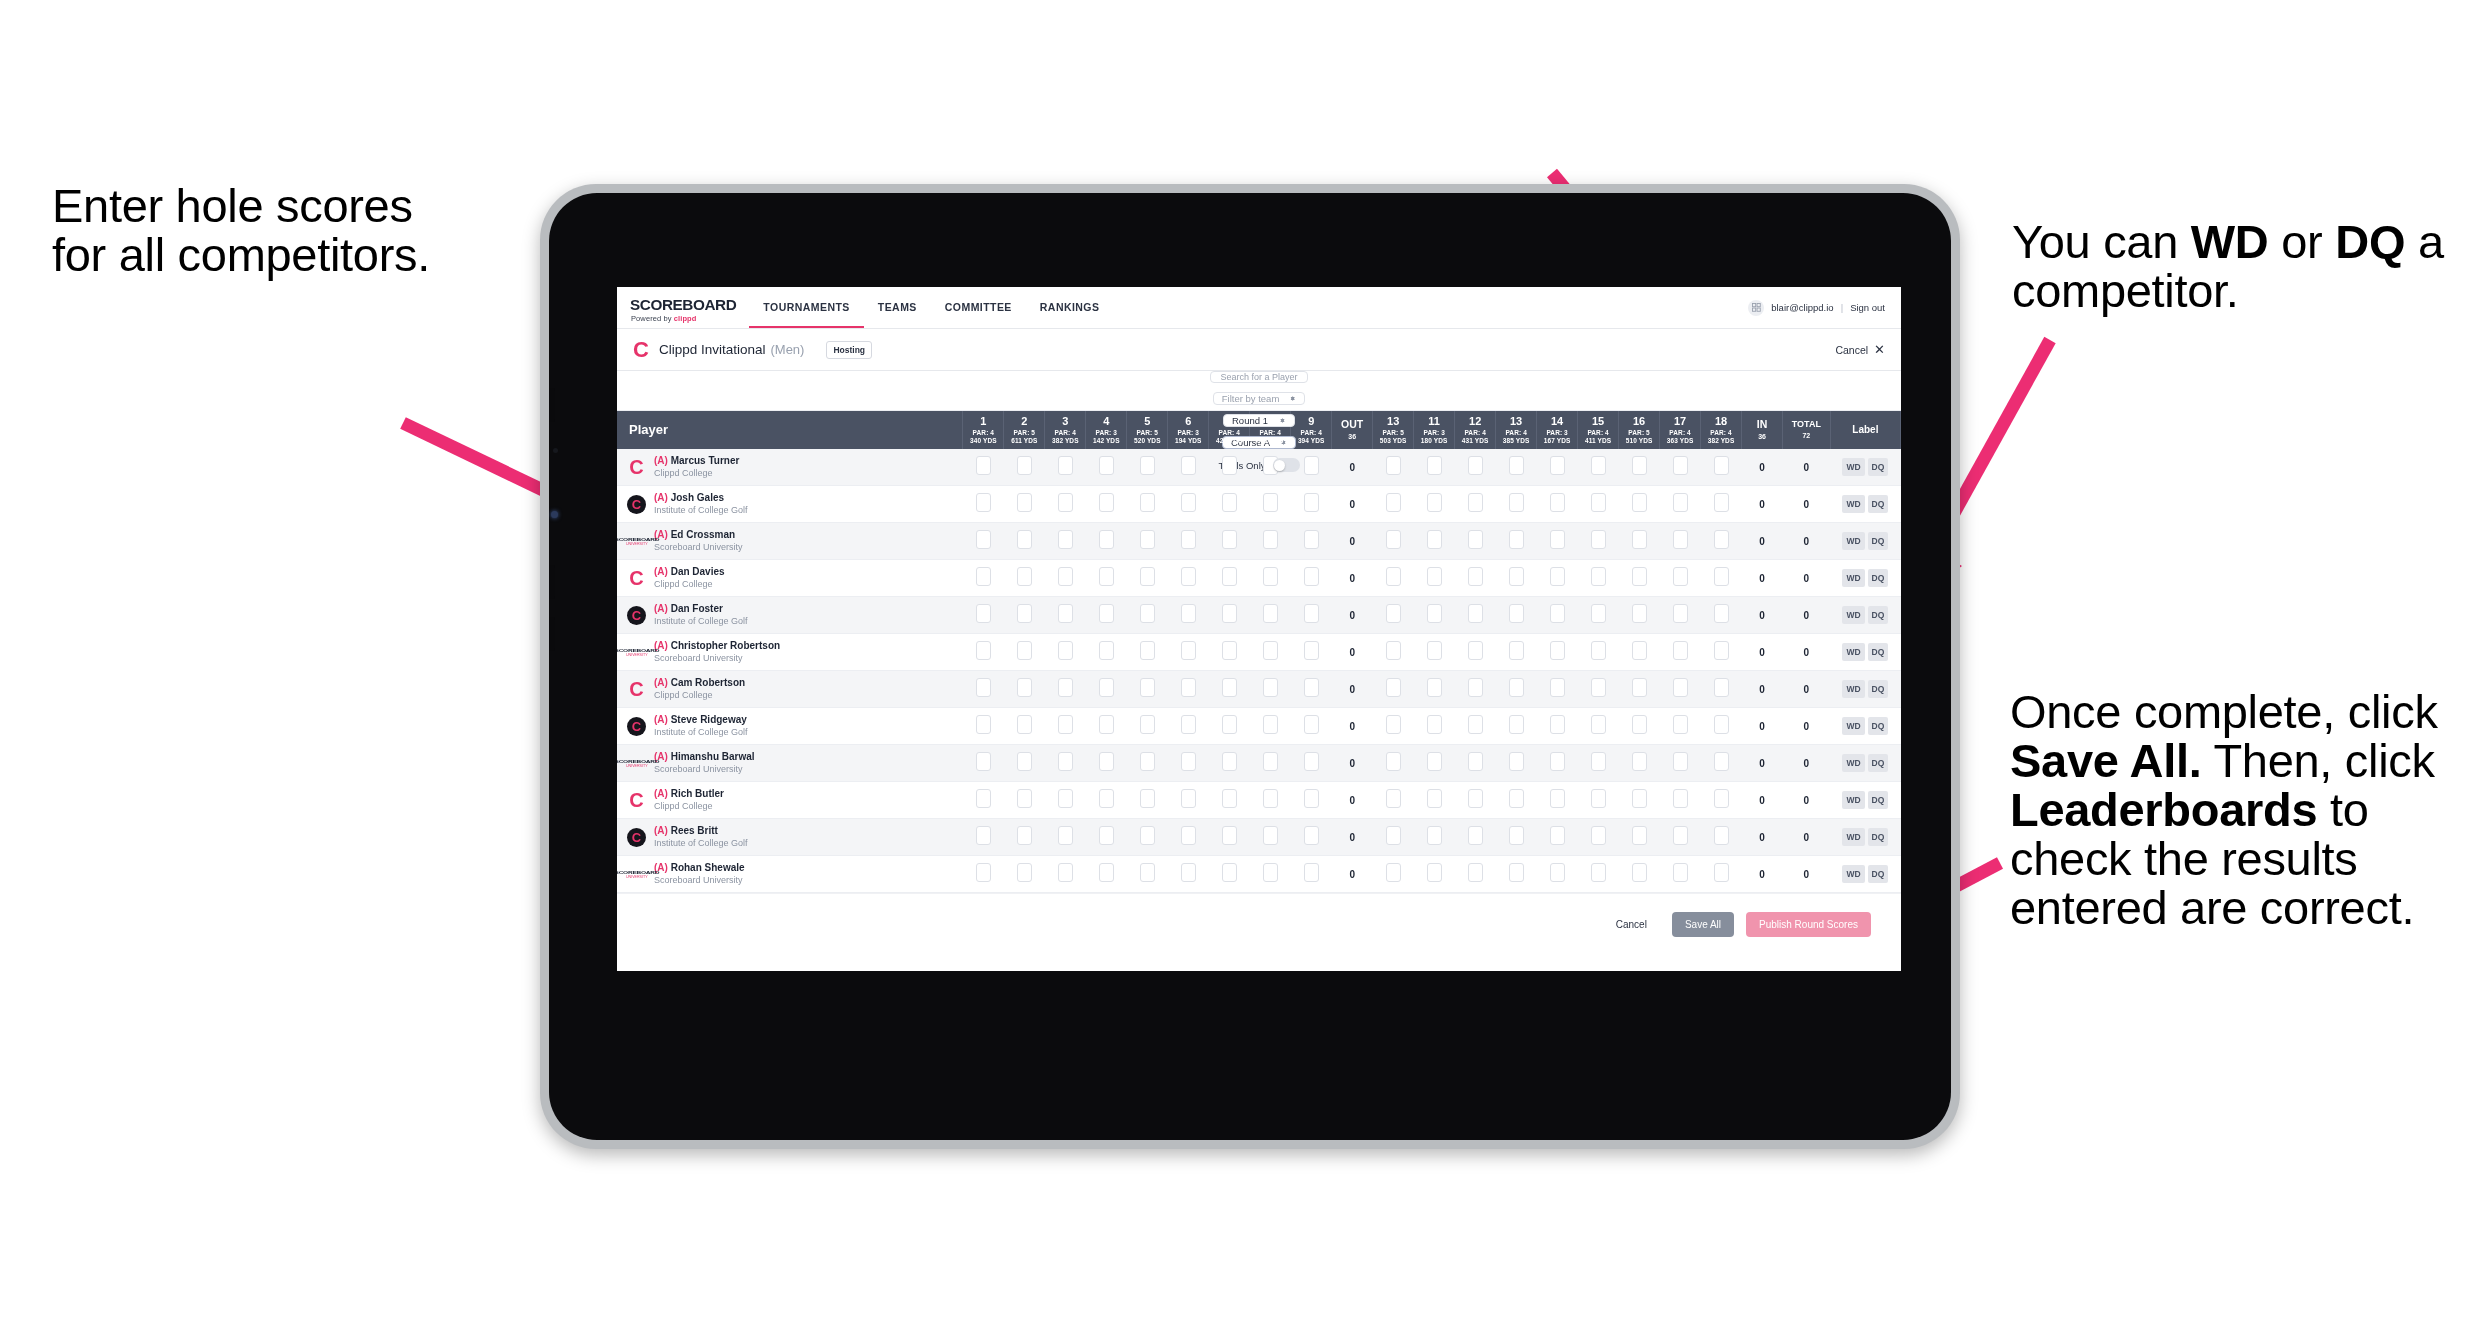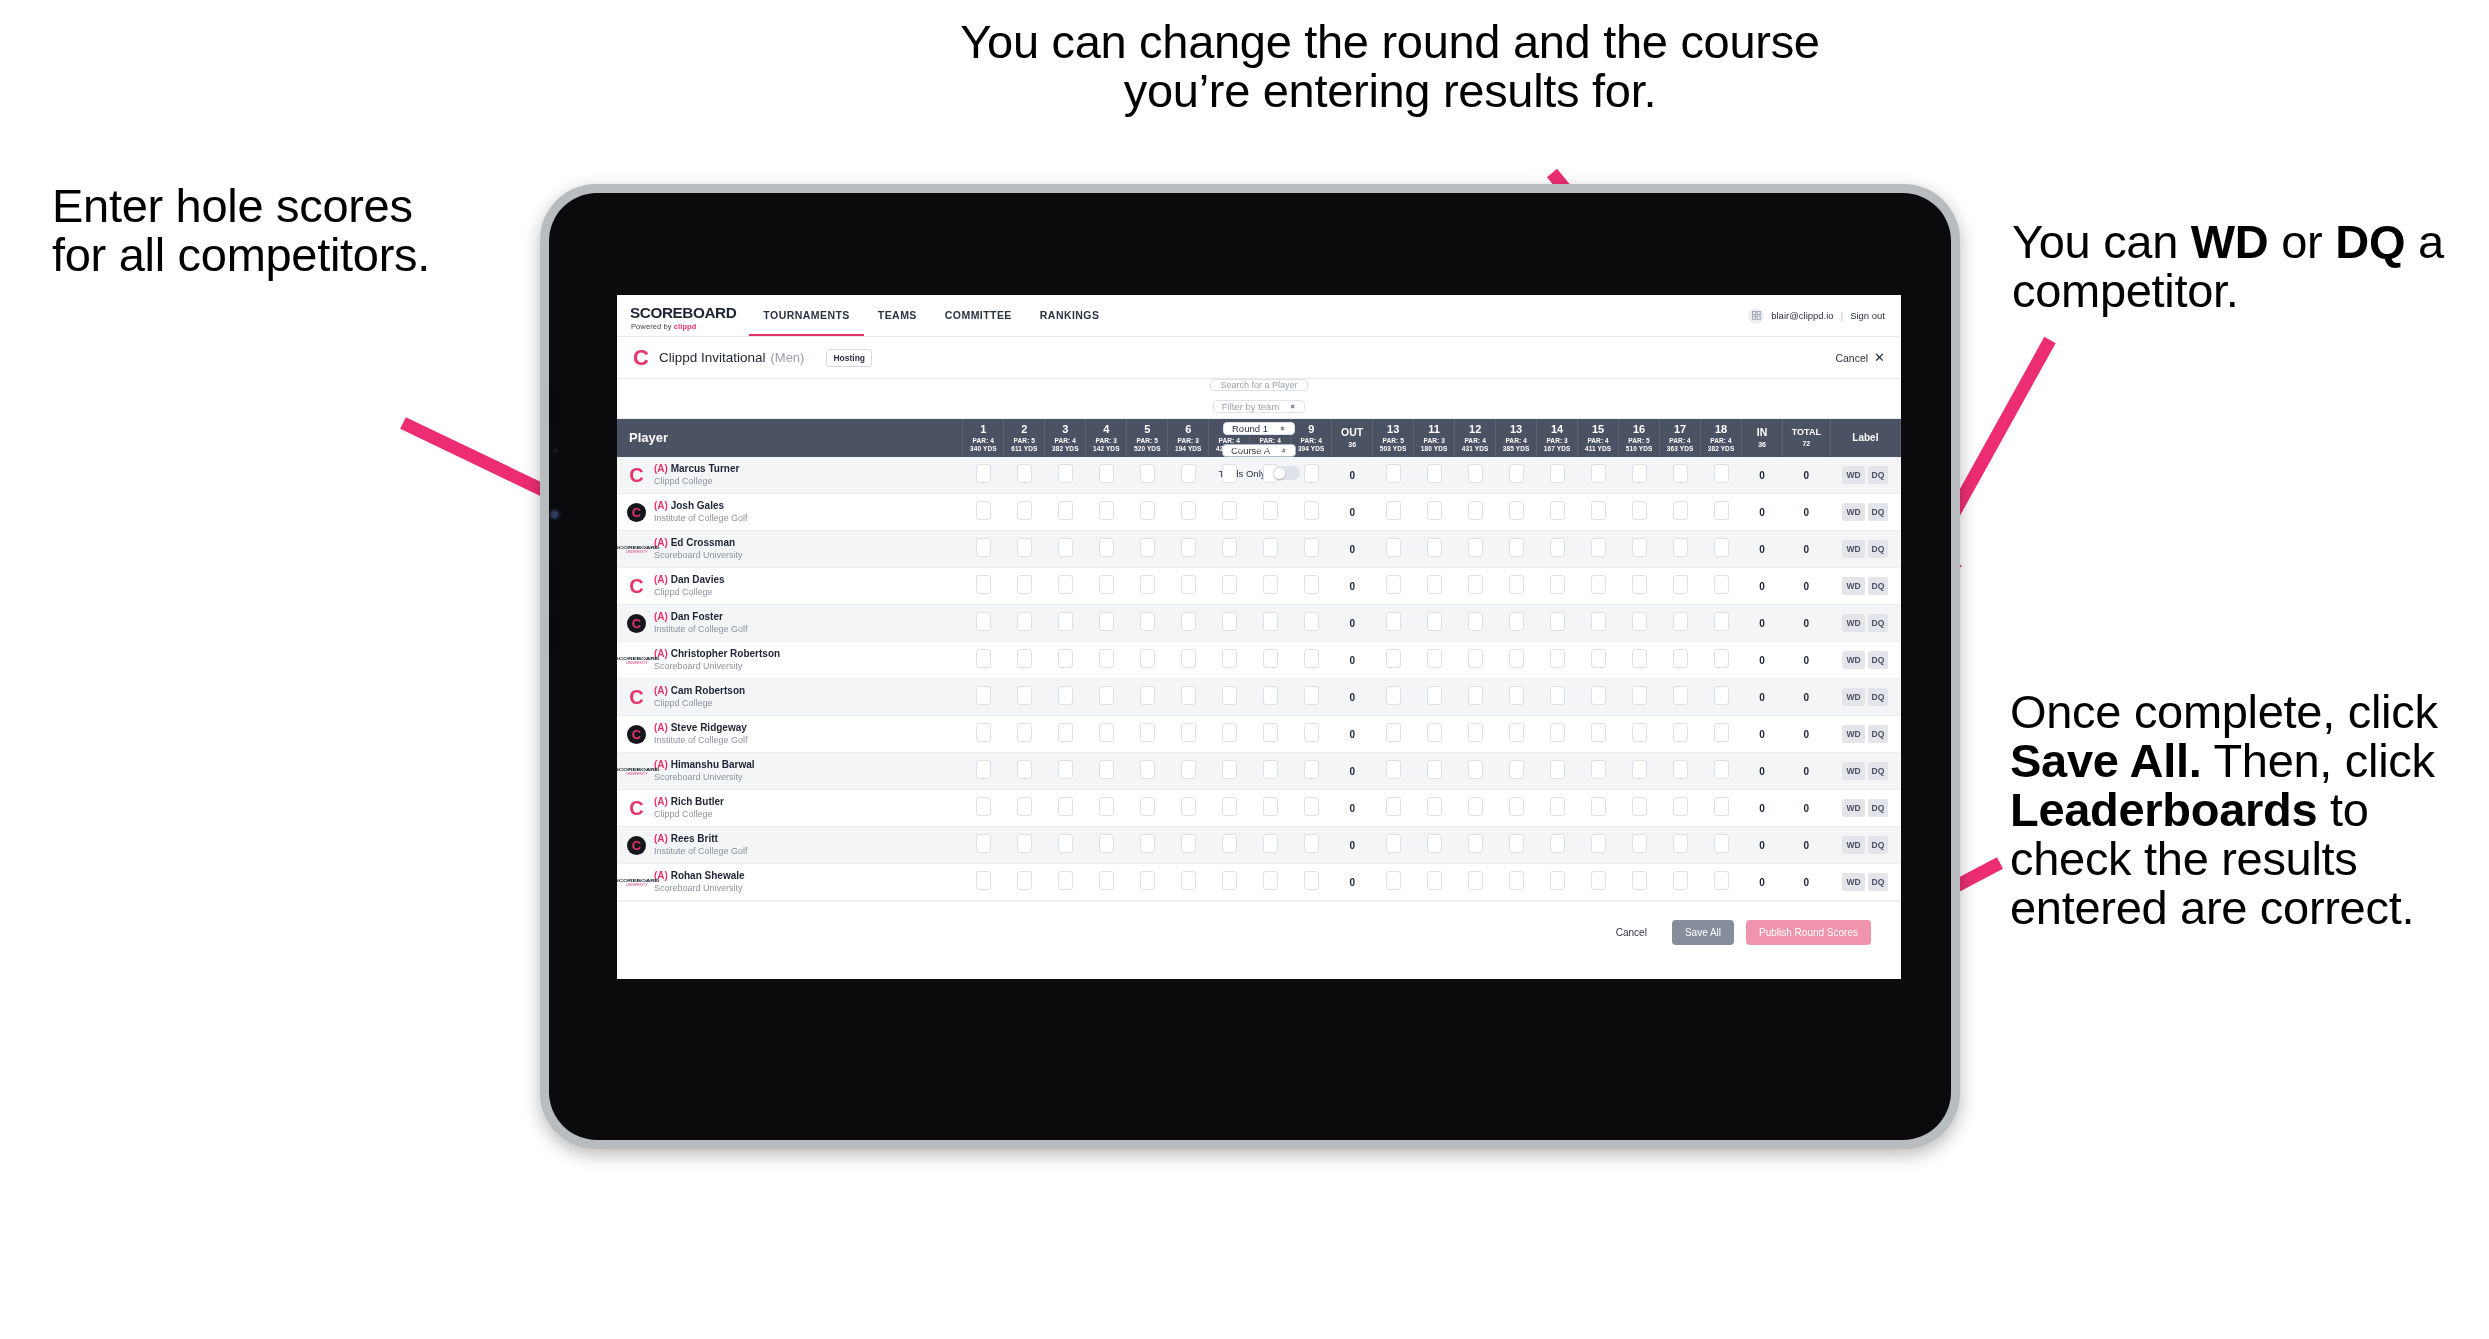--- a/index.html
+++ b/index.html
@@ -46,21 +46,21 @@
     border-radius: 48px;
     position: relative;
     overflow: hidden;
   }
   .side-btn { position:absolute; left:-4px; background:#0a0a0c; border-radius:3px; }
   .cam { position:absolute; width:7px; height:7px; border-radius:50%; background:#16181d; }
   .cam.blue { background:#2b3a5c; box-shadow:0 0 4px #3f5a91; }
 
   #screen {
     position: absolute;
-    left: 68px; top: 102px;
+    left: 68px; top: 94px;
     width: 1284px; height: 684px;
     background: #ffffff;
     overflow: hidden;
     font-family: "Liberation Sans", sans-serif;
   }
 
   
   .topnav {
     height: 42px; background:#fff; display:flex; align-items:stretch;
     border-bottom: 1px solid #e6e8ec; position: relative;
@@ -202,21 +202,20 @@
   .btn { font-size:10px; border-radius:4px; padding:7px 13px; cursor:pointer; border:none; }
   .btn.plain { background:transparent; color:#2b3242; }
   .btn.gray  { background:#868e9c; color:#fff; font-weight:400; }
   .btn.pink  { background:#f094ad; color:#fff; font-weight:400; }
 </style>
 </head>
 <body>
 
 <div id="stage">
 
-  <div class="anno" id="anno-top">You can change the round and the course you’re entering results for.</div>
   <div class="anno" id="anno-left">Enter hole scores for all competitors.</div>
 
   <div class="anno" id="anno-wd"><span>You can </span><b>WD</b><span> or </span><b>DQ</b><span> a competitor.</span></div>
 
   <div class="anno" id="anno-save"><span>Once complete, click </span><b>Save All.</b><span> Then, click </span><b>Leaderboards</b><span> to check the results entered are correct.</span></div>
 
   <svg class="arrow" style="left:1540px; top:165px; width:240px; height:250px;" viewBox="0 0 240 250">
     <path d="M12 8 L186 218" stroke="#ec2d73" stroke-width="13" fill="none"></path>
     <path d="M208 250 L150 196 L196 176 Z" fill="#ec2d73"></path>
   </svg>

